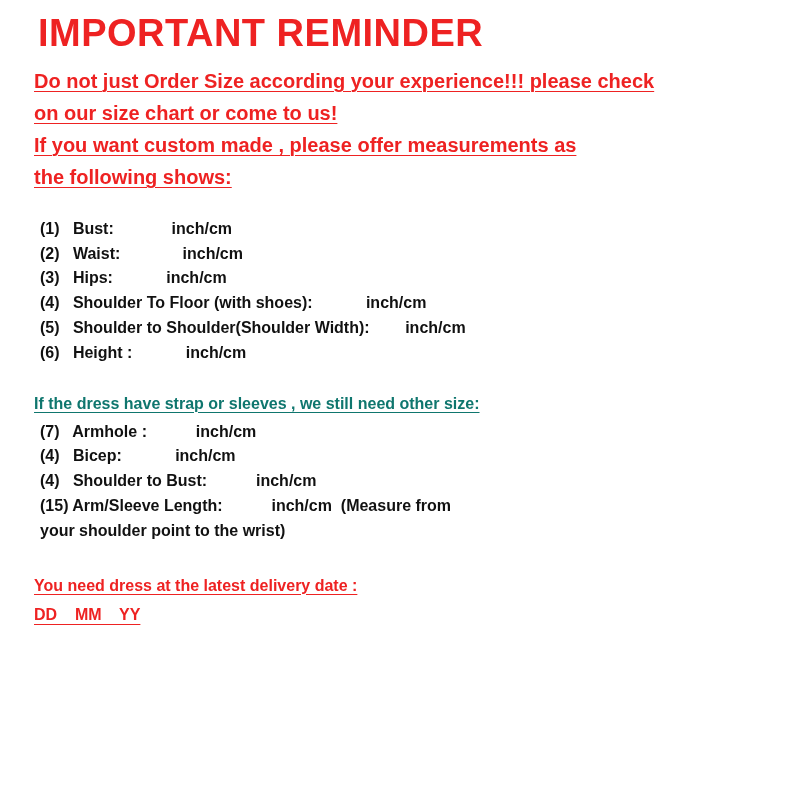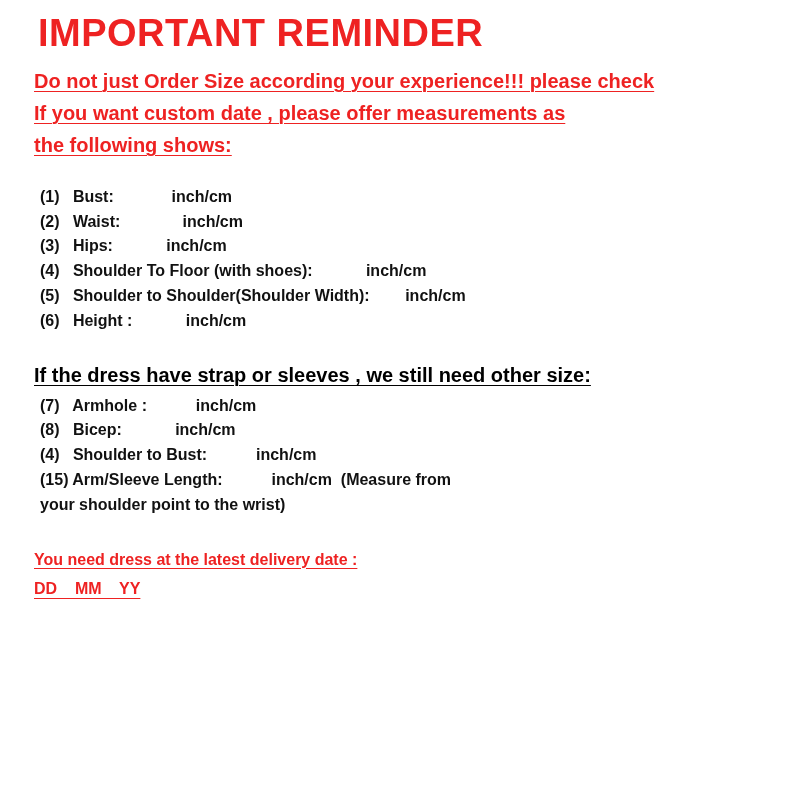--- a/index.html
+++ b/index.html
@@ -54,22 +54,22 @@
     font-weight: bold;
     color: #111111;
     line-height: 1.55;
     white-space: pre;
     margin: 0;
   }
   .section-gap {
     height: 26px;
   }
   .section-head {
-    color: #000000;
-    font-size: 20px;
+    color: #0f766e;
+    font-size: 16px;
     font-weight: bold;
     line-height: 1.5;
     text-decoration: underline;
     text-decoration-thickness: 1px;
     text-underline-offset: 3px;
     margin: 0 0 4px 0;
     white-space: pre;
   }
   .delivery-block {
     margin-top: 30px;
@@ -99,40 +99,41 @@
 </style>
 </head>
 <body>
 
 <div class="page">
 
   <h1 class="title">IMPORTANT REMINDER</h1>
 
   <div class="intro">
     <div class="red-line underline">Do not just Order Size according your experience!!! please check</div>
-    <div class="red-line underline">If you want custom date , please offer measurements as</div>
+    <div class="red-line underline">on our size chart or come to us!</div>
+    <div class="red-line underline">If you want custom made , please offer measurements as</div>
     <div class="red-line underline">the following shows:</div>
   </div>
 
   <div class="measure-list">
     <div class="measure-row">(1)   Bust:             inch/cm</div>
     <div class="measure-row">(2)   Waist:              inch/cm</div>
     <div class="measure-row">(3)   Hips:            inch/cm</div>
     <div class="measure-row">(4)   Shoulder To Floor (with shoes):            inch/cm</div>
     <div class="measure-row">(5)   Shoulder to Shoulder(Shoulder Width):        inch/cm</div>
     <div class="measure-row">(6)   Height :            inch/cm</div>
   </div>
 
   <div class="section-gap"></div>
 
   <div class="section-head">If the dress have strap or sleeves , we still need other size:</div>
 
   <div class="measure-list">
     <div class="measure-row">(7)   Armhole :           inch/cm</div>
-    <div class="measure-row">(8)   Bicep:            inch/cm</div>
+    <div class="measure-row">(4)   Bicep:            inch/cm</div>
     <div class="measure-row">(4)   Shoulder to Bust:           inch/cm</div>
     <div class="measure-row">(15) Arm/Sleeve Length:           inch/cm  (Measure from</div>
     <div class="measure-row">your shoulder point to the wrist)</div>
   </div>
 
   <div class="delivery-block">
     <div class="delivery-head">You need dress at the latest delivery date :</div>
     <div class="delivery-fields">DD    MM    YY</div>
   </div>
 

